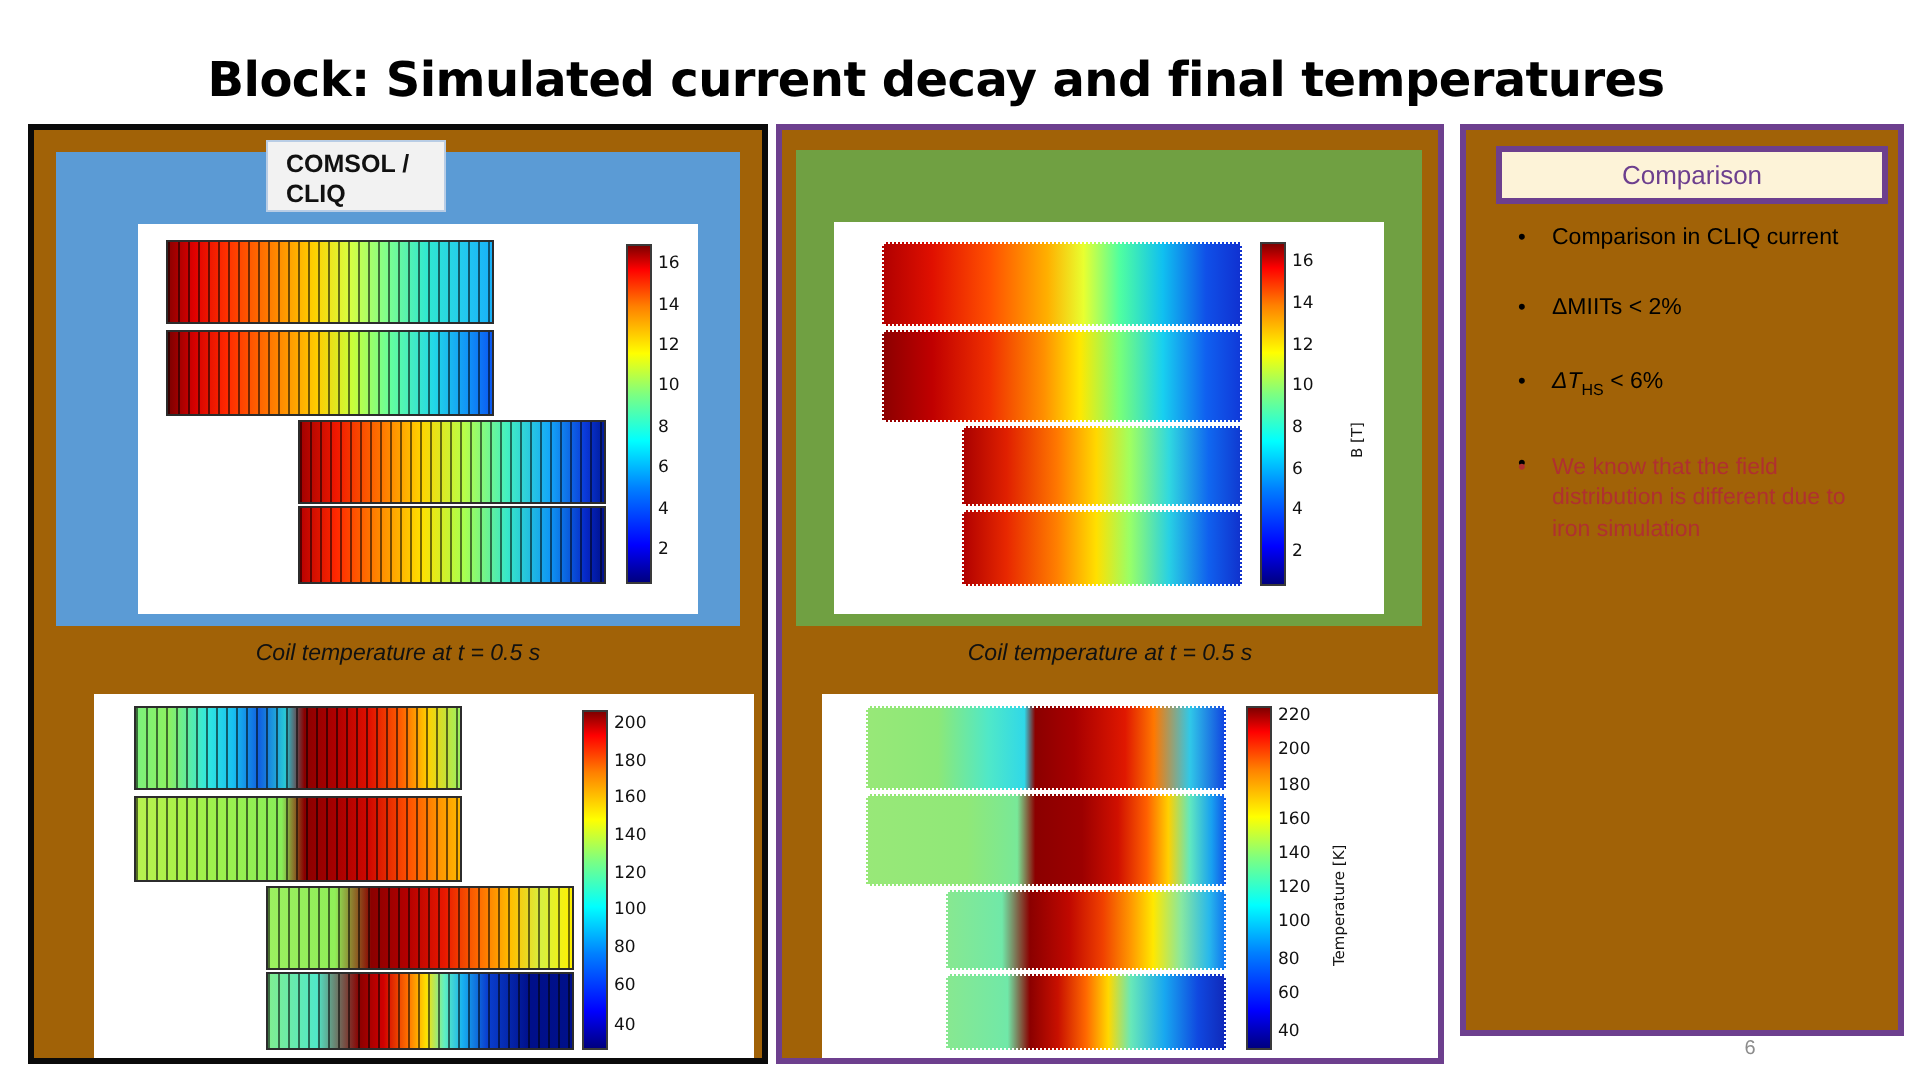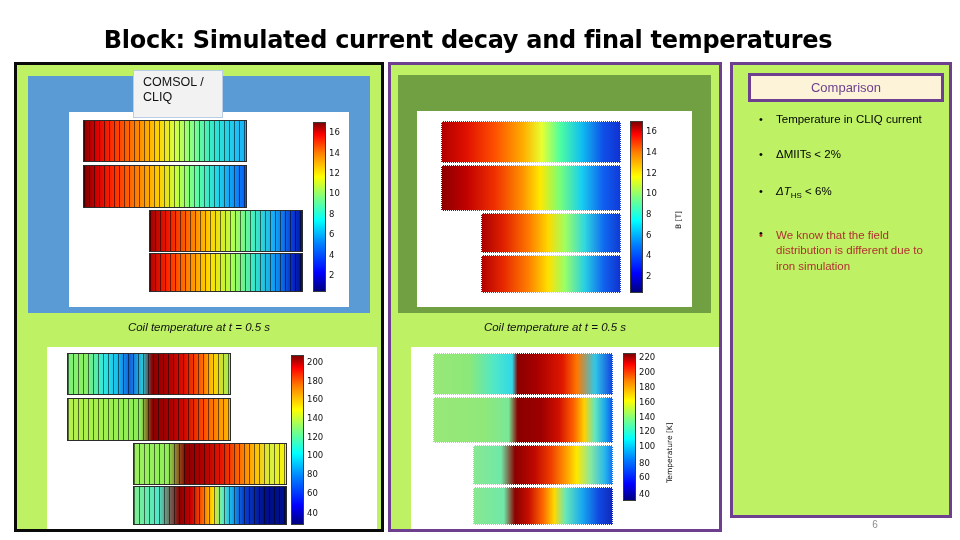--- a/index.html
+++ b/index.html
@@ -14,41 +14,41 @@
   
   .title{
     position:absolute;left:0;top:26px;width:936px;
     text-align:center;
     font-size:24px;font-weight:bold;color:#000000;
     letter-spacing:-0.3px;
     font-family:"DejaVu Sans", sans-serif;
   }
 
   
-  .panel{position:absolute;background:#bef264;box-sizing:border-box;}
+  .panel{position:absolute;background:#a16207;box-sizing:border-box;}
   #panel-comsol{left:14px;top:62px;width:370px;height:470px;border:3px solid #0a0a0a;}
   #panel-ledet{left:388px;top:62px;width:334px;height:470px;border:3px solid #6d3f8e;}
   #panel-comparison{left:730px;top:62px;width:222px;height:456px;border:3px solid #6d3f8e;}
 
   
   .inner-frame{position:absolute;box-sizing:border-box;}
   .frame-blue{background:#5b9bd5;}
   .frame-green{background:#70a042;}
   .frame-white{position:absolute;background:#ffffff;}
 
   
   .tab{
     position:absolute;box-sizing:border-box;
     background:#f2f2f2;border:1px solid #b9cde5;
     font-size:12.5px;color:#111;line-height:15px;
     padding:4px 7px 4px 9px;
     font-family:"Liberation Sans", sans-serif;
     z-index:6;
   }
-  #tab-comsol{left:133px;top:70px;width:90px;height:48px;}
+  #tab-comsol{left:133px;top:70px;width:90px;height:36px;font-weight:bold;}
   #tab-ledet{left:508px;top:68px;width:90px;height:24px;background:#eaf1de;border:1px solid #c3d69b;text-align:center;padding:3px 0 0 0;}
 
   
   #comparison-header{
     position:absolute;left:748px;top:73px;width:196px;height:29px;
     box-sizing:border-box;
     background:#fdf3d8;border:3px solid #6d3f8e;
     color:#6d3f8e;font-size:13px;text-align:center;line-height:23px;
     z-index:6;
   }
@@ -226,21 +226,21 @@
         <div class="band dotted-edge" style="left:0;top:0;width:180px;height:42px;
              background:linear-gradient(to right,#98e878 0%,#8ce878 20%,#50e8c8 34%,#30d8e8 44%,#8b0000 47%,#a80000 58%,#e01800 72%,#ff7800 80%,#30c8e8 90%,#1040e0 100%);"></div>
         <div class="band dotted-edge" style="left:0;top:44px;width:180px;height:46px;
              background:linear-gradient(to right,#98e878 0%,#90e878 28%,#78e898 42%,#8b0000 47%,#9c0000 60%,#d01000 70%,#ff6000 78%,#ffd000 84%,#60e8c0 90%,#18a0f0 96%,#1050e8 100%);"></div>
         <div class="band dotted-edge" style="left:40px;top:92px;width:140px;height:40px;
              background:linear-gradient(to right,#88e890 0%,#70e8a8 20%,#8b0000 30%,#c00800 44%,#f04000 56%,#ff9800 66%,#ffe800 74%,#88e8a0 84%,#28b8ec 94%,#1070f0 100%);"></div>
         <div class="band dotted-edge" style="left:40px;top:134px;width:140px;height:38px;
              background:linear-gradient(to right,#88e890 0%,#70e8a8 22%,#8b0000 30%,#c81000 40%,#ff6800 50%,#ffd800 58%,#68e8b8 66%,#18a8f0 78%,#1048e0 90%,#1028b8 100%);"></div>
       </div>
 
-      <div class="cbar" style="left:212px;top:6px;height:148px;">
+      <div class="cbar" style="left:212px;top:6px;height:172px;">
         <div class="cbar-grad"></div>
         <div class="cbar-ticks">
           <span style="top:3%">220</span>
           <span style="top:13%">200</span>
           <span style="top:23%">180</span>
           <span style="top:33%">160</span>
           <span style="top:43%">140</span>
           <span style="top:53%">120</span>
           <span style="top:63%">100</span>
           <span style="top:74%">80</span>
@@ -253,21 +253,21 @@
   </div>
 
 
   <div class="panel" id="panel-comparison"></div>
 
   <div id="comparison-header">Comparison</div>
 
   <div class="bullets">
     <div class="bullet">
       <span class="dot">•</span>
-      <span>Temperature in CLIQ current</span>
+      <span>Comparison in CLIQ current</span>
     </div>
     <div class="bullet" style="margin-bottom:22px;">
       <span class="dot">•</span>
       <span>ΔMIITs  &lt; 2%</span>
     </div>
     <div class="bullet" style="margin-bottom:22px;">
       <span class="dot">•</span>
       <span><span class="ital">ΔT</span><span class="sub">HS</span> &lt; 6%</span>
     </div>
     <div class="bullet" style="margin-bottom:24px;">

